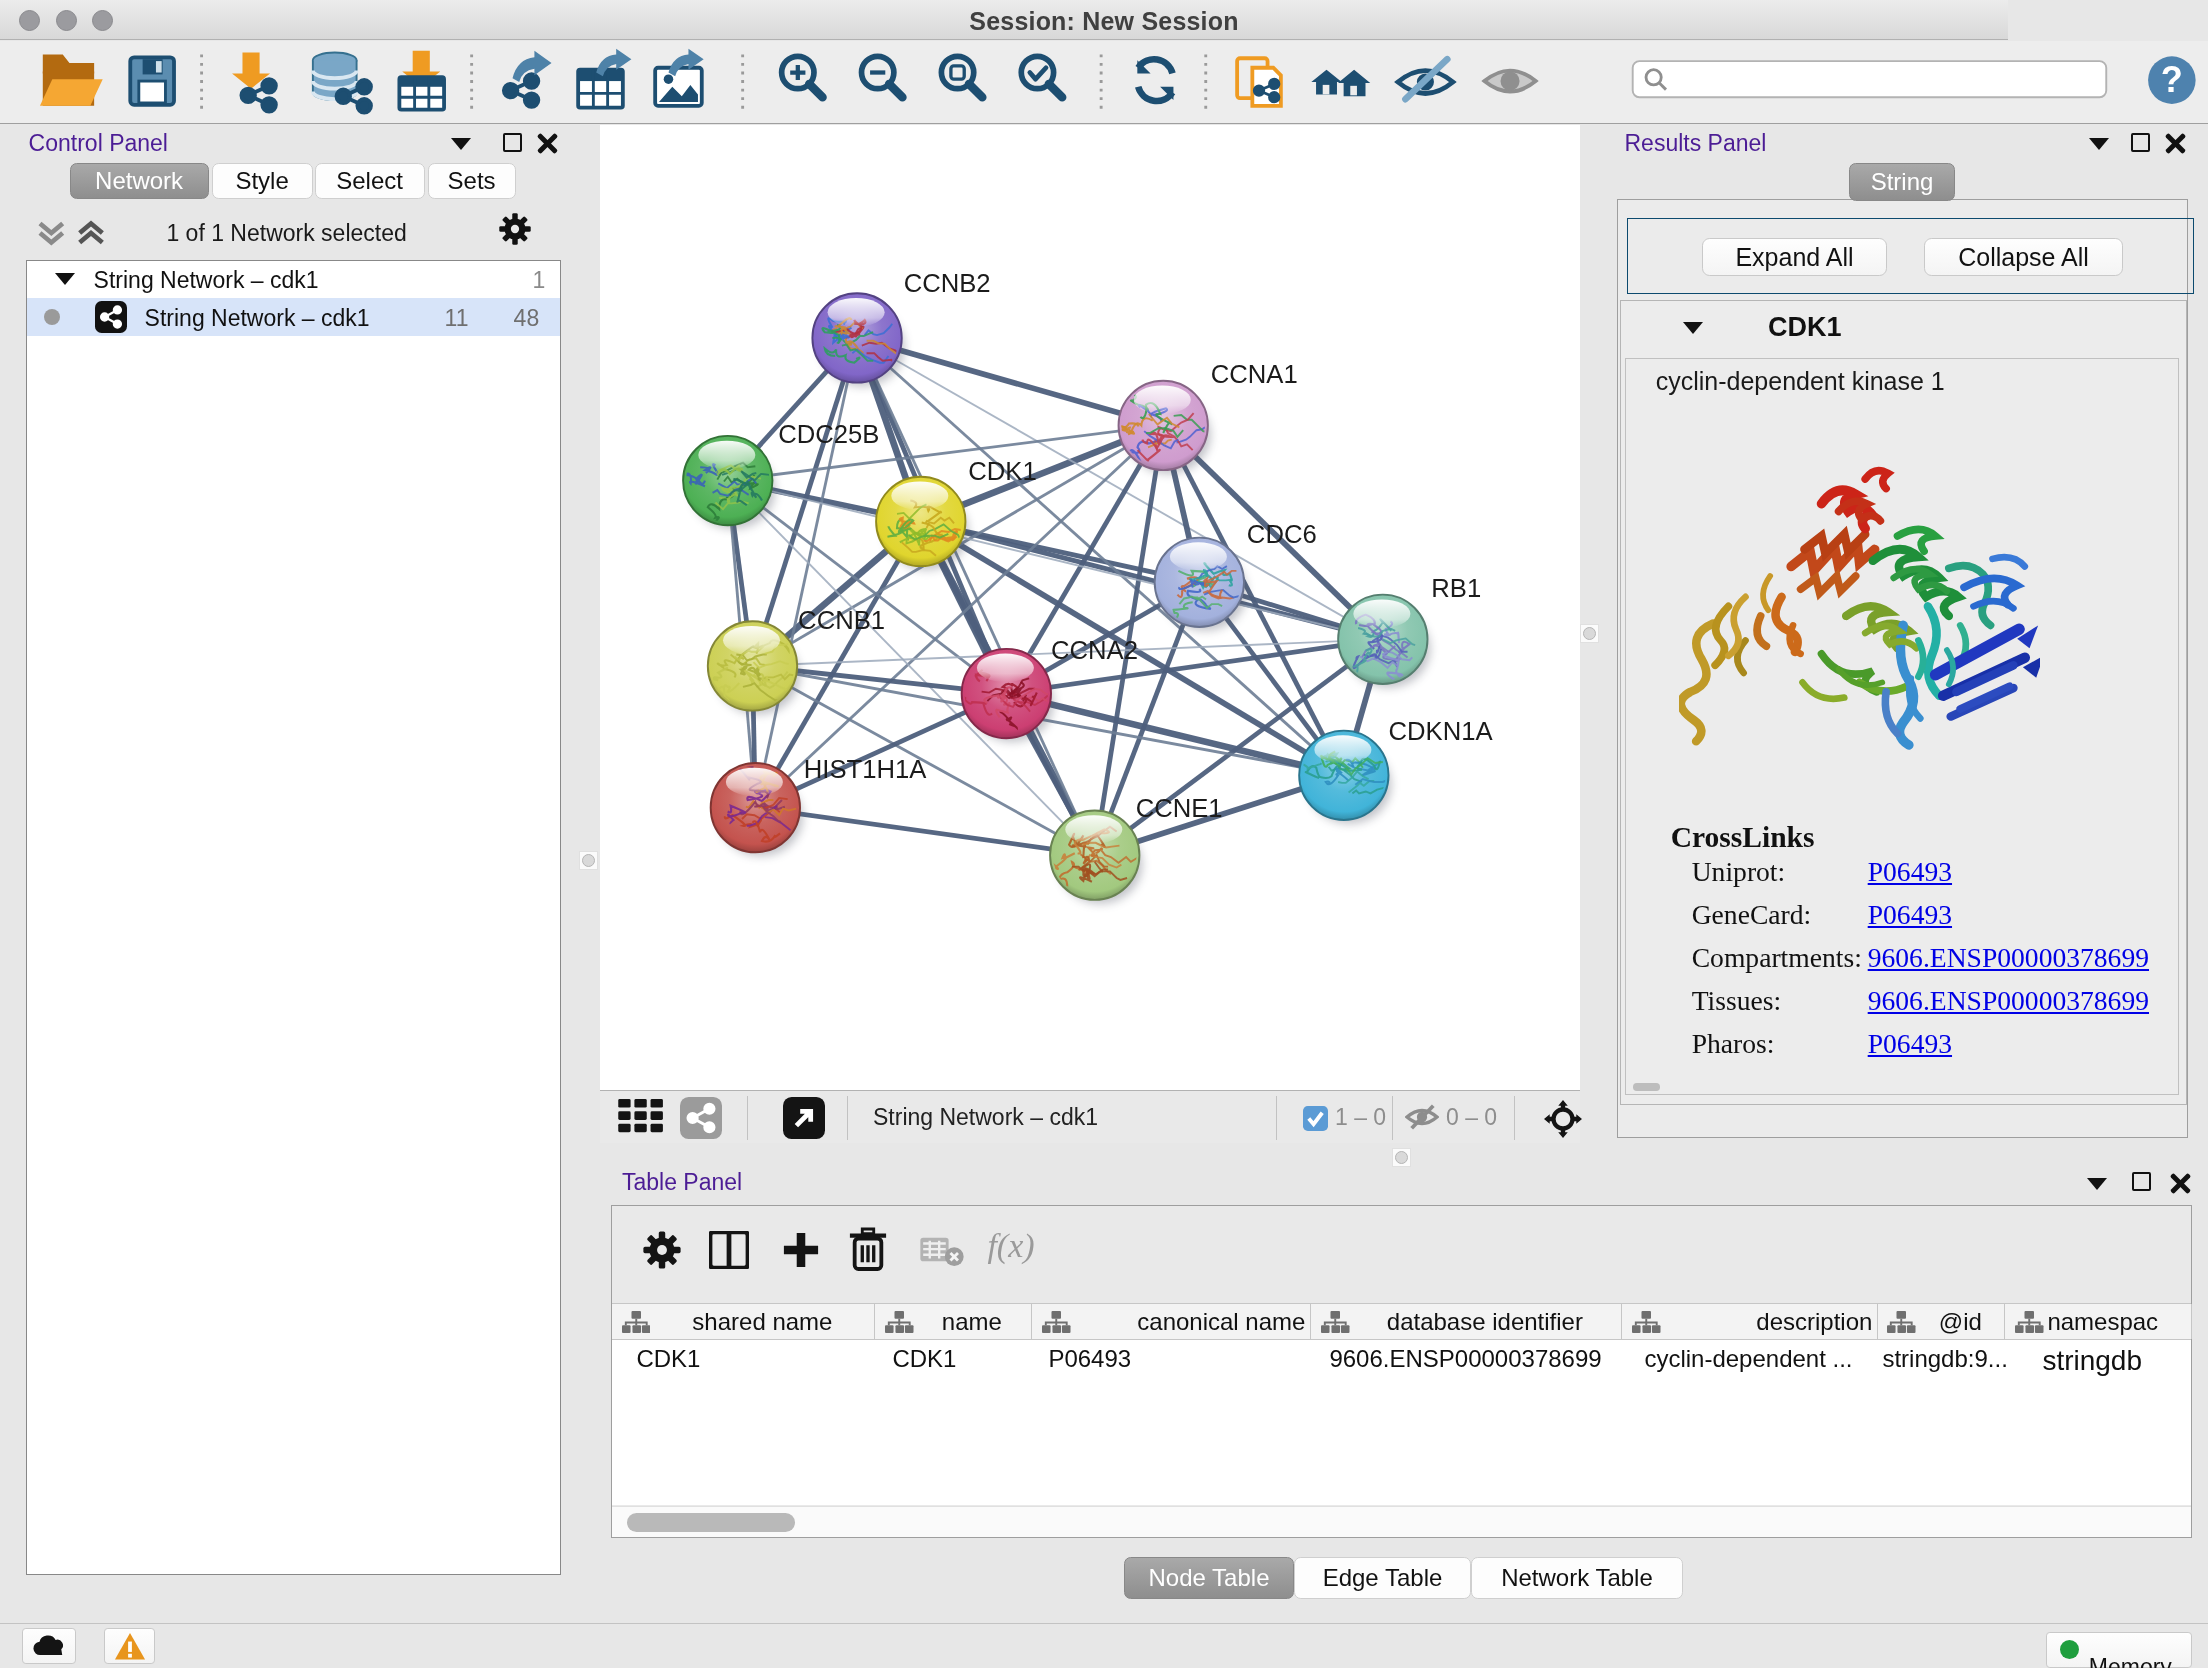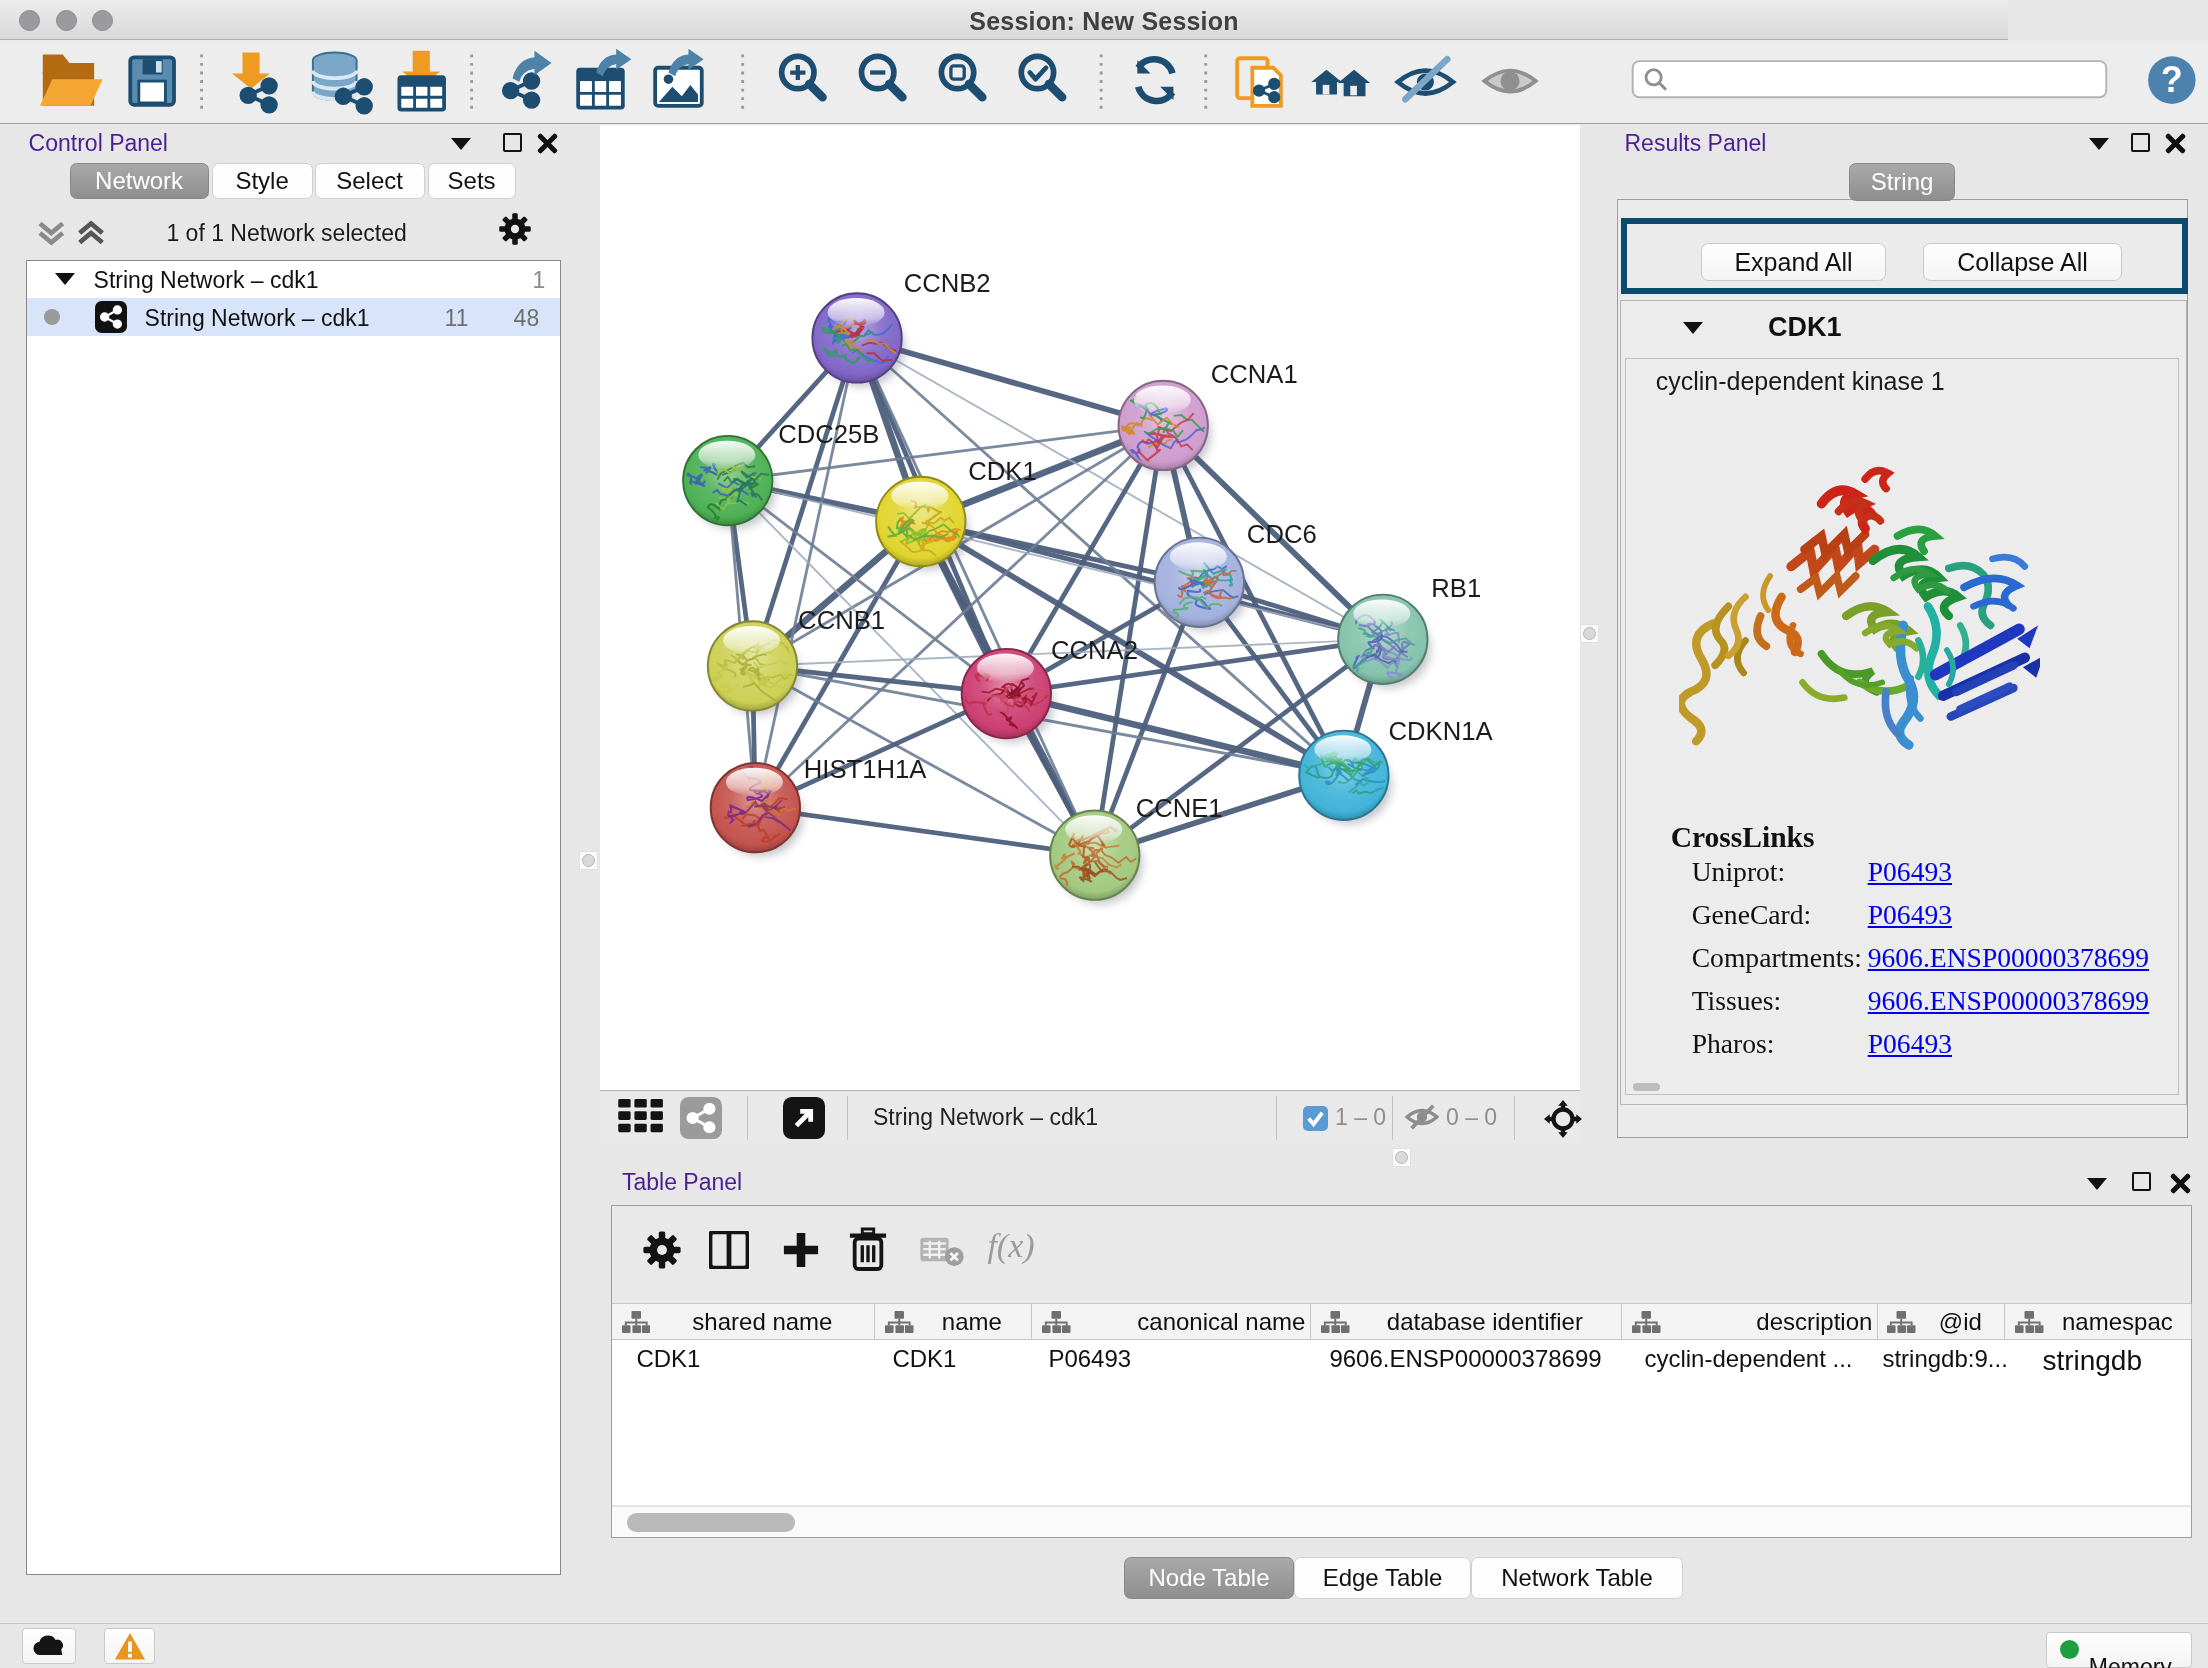--- a/index.html
+++ b/index.html
@@ -658,21 +658,21 @@
       <path d="M20,5 v6 M20,29 v6 M5,20 h6 M29,20 h6" stroke="#141414" stroke-width="4.5"></path>
       <path d="M20,0 l5,6 h-10 z M20,40 l5,-6 h-10 z M0,20 l6,-5 v10 z M40,20 l-6,-5 v10 z" fill="#141414"></path>
     </svg>
   </div>
 <div class="abs" style="left:1596px;top:125px;width:605px;height:1022px">
     <div class="panel-title abs" style="left:28.5px;top:4.8px">Results Panel</div>
     <div class="abs" style="left:493px;top:13.3px;width:0;height:0;border-left:10.5px solid transparent;border-right:10.5px solid transparent;border-top:12.4px solid #111"></div>
     <div class="psq" style="left:535px;top:7.6px"></div>
     <div class="px" style="left:569px;top:7.6px"></div>
     <div class="abs" style="left:21px;top:74px;width:571px;height:939px;background:#ebebeb;border:1px solid #9e9e9e">
-      <div class="abs" style="left:3px;top:18px;width:567px;height:76px;border:6px solid #0c4a6e">
+      <div class="abs" style="left:9px;top:18px;width:567px;height:76px;border:1px solid #0c4a6e">
         <div class="btn" style="left:74px;top:19px;width:185px;height:38px;line-height:36px">Expand All</div>
         <div class="btn" style="left:296px;top:19px;width:199px;height:38px;line-height:36px">Collapse All</div>
       </div>
       <div class="abs" style="left:1.9px;top:100px;width:567px;height:805px;border:1px solid #b5b5b5;background:#ececec">
         <div class="abs" style="left:62px;top:21px;width:0;height:0;border-left:10.5px solid transparent;border-right:10.5px solid transparent;border-top:12.4px solid #111"></div>
         <div class="abs" style="left:147px;top:10.5px;font-size:27px;font-weight:bold;color:#111">CDK1</div>
         <div class="abs" style="left:3.8px;top:57px;width:554px;height:737px;border:1px solid #c0c0c0;background:#ececec;overflow:hidden">
           <div class="abs" style="left:30px;top:7.6px;font-size:25px;color:#1a1a1a">cyclin-dependent kinase 1</div>
           <svg class="abs" style="left:53px;top:95px" width="361" height="300" viewBox="0 0 380 315">
             <path d="M36,178 q-28,12 -12,38 q14,24 -12,34 q-22,12 4,30 q14,10 2,22" fill="none" stroke="#c09a28" stroke-width="9" stroke-linecap="round"></path>
@@ -842,21 +842,21 @@
         <div class="abs" style="left:1393px;top:0;width:187px;height:35px;border-right:1px solid #c6c6c6"></div>
         <svg class="abs" style="left:1403px;top:5.7px" width="28.5" height="25" viewBox="0 0 30 26">
           <g fill="#6f6f6f">
             <rect x="10" y="1" width="10" height="8" rx="1"></rect>
             <rect x="0" y="16" width="9" height="8" rx="1"></rect>
             <rect x="11" y="16" width="9" height="8" rx="1"></rect>
             <rect x="21" y="16" width="9" height="8" rx="1"></rect>
           </g>
           <path d="M15,9 v4 M4,16 v-3 h22 v3 M15,13 v3" stroke="#6f6f6f" stroke-width="2" fill="none"></path>
         </svg>
-        <div class="abs" style="left:1435px;top:3.8px;width:140px;text-align:center;font-size:24px;color:#111">namespac</div>
+        <div class="abs" style="left:1435px;top:3.8px;width:140px;text-align:left;font-size:24px;color:#111">namespac</div>
       </div>
       <div class="abs" style="left:0;top:134px;width:1579px;height:165px;background:#fff">
         <div class="abs" style="left:24px;top:4.8px;font-size:24px;color:#111">CDK1</div>
         <div class="abs" style="left:280px;top:4.8px;font-size:24px;color:#111">CDK1</div>
         <div class="abs" style="left:436px;top:4.8px;font-size:24px;color:#111">P06493</div>
         <div class="abs" style="left:717px;top:4.8px;font-size:24px;color:#111">9606.ENSP00000378699</div>
         <div class="abs" style="left:1032px;top:4.8px;font-size:24px;color:#111">cyclin-dependent ...</div>
         <div class="abs" style="left:1270px;top:4.8px;font-size:24px;color:#111">stringdb:9...</div>
         <div class="abs" style="left:1430px;top:4.8px;font-size:28px;color:#111">stringdb</div>
       </div>

